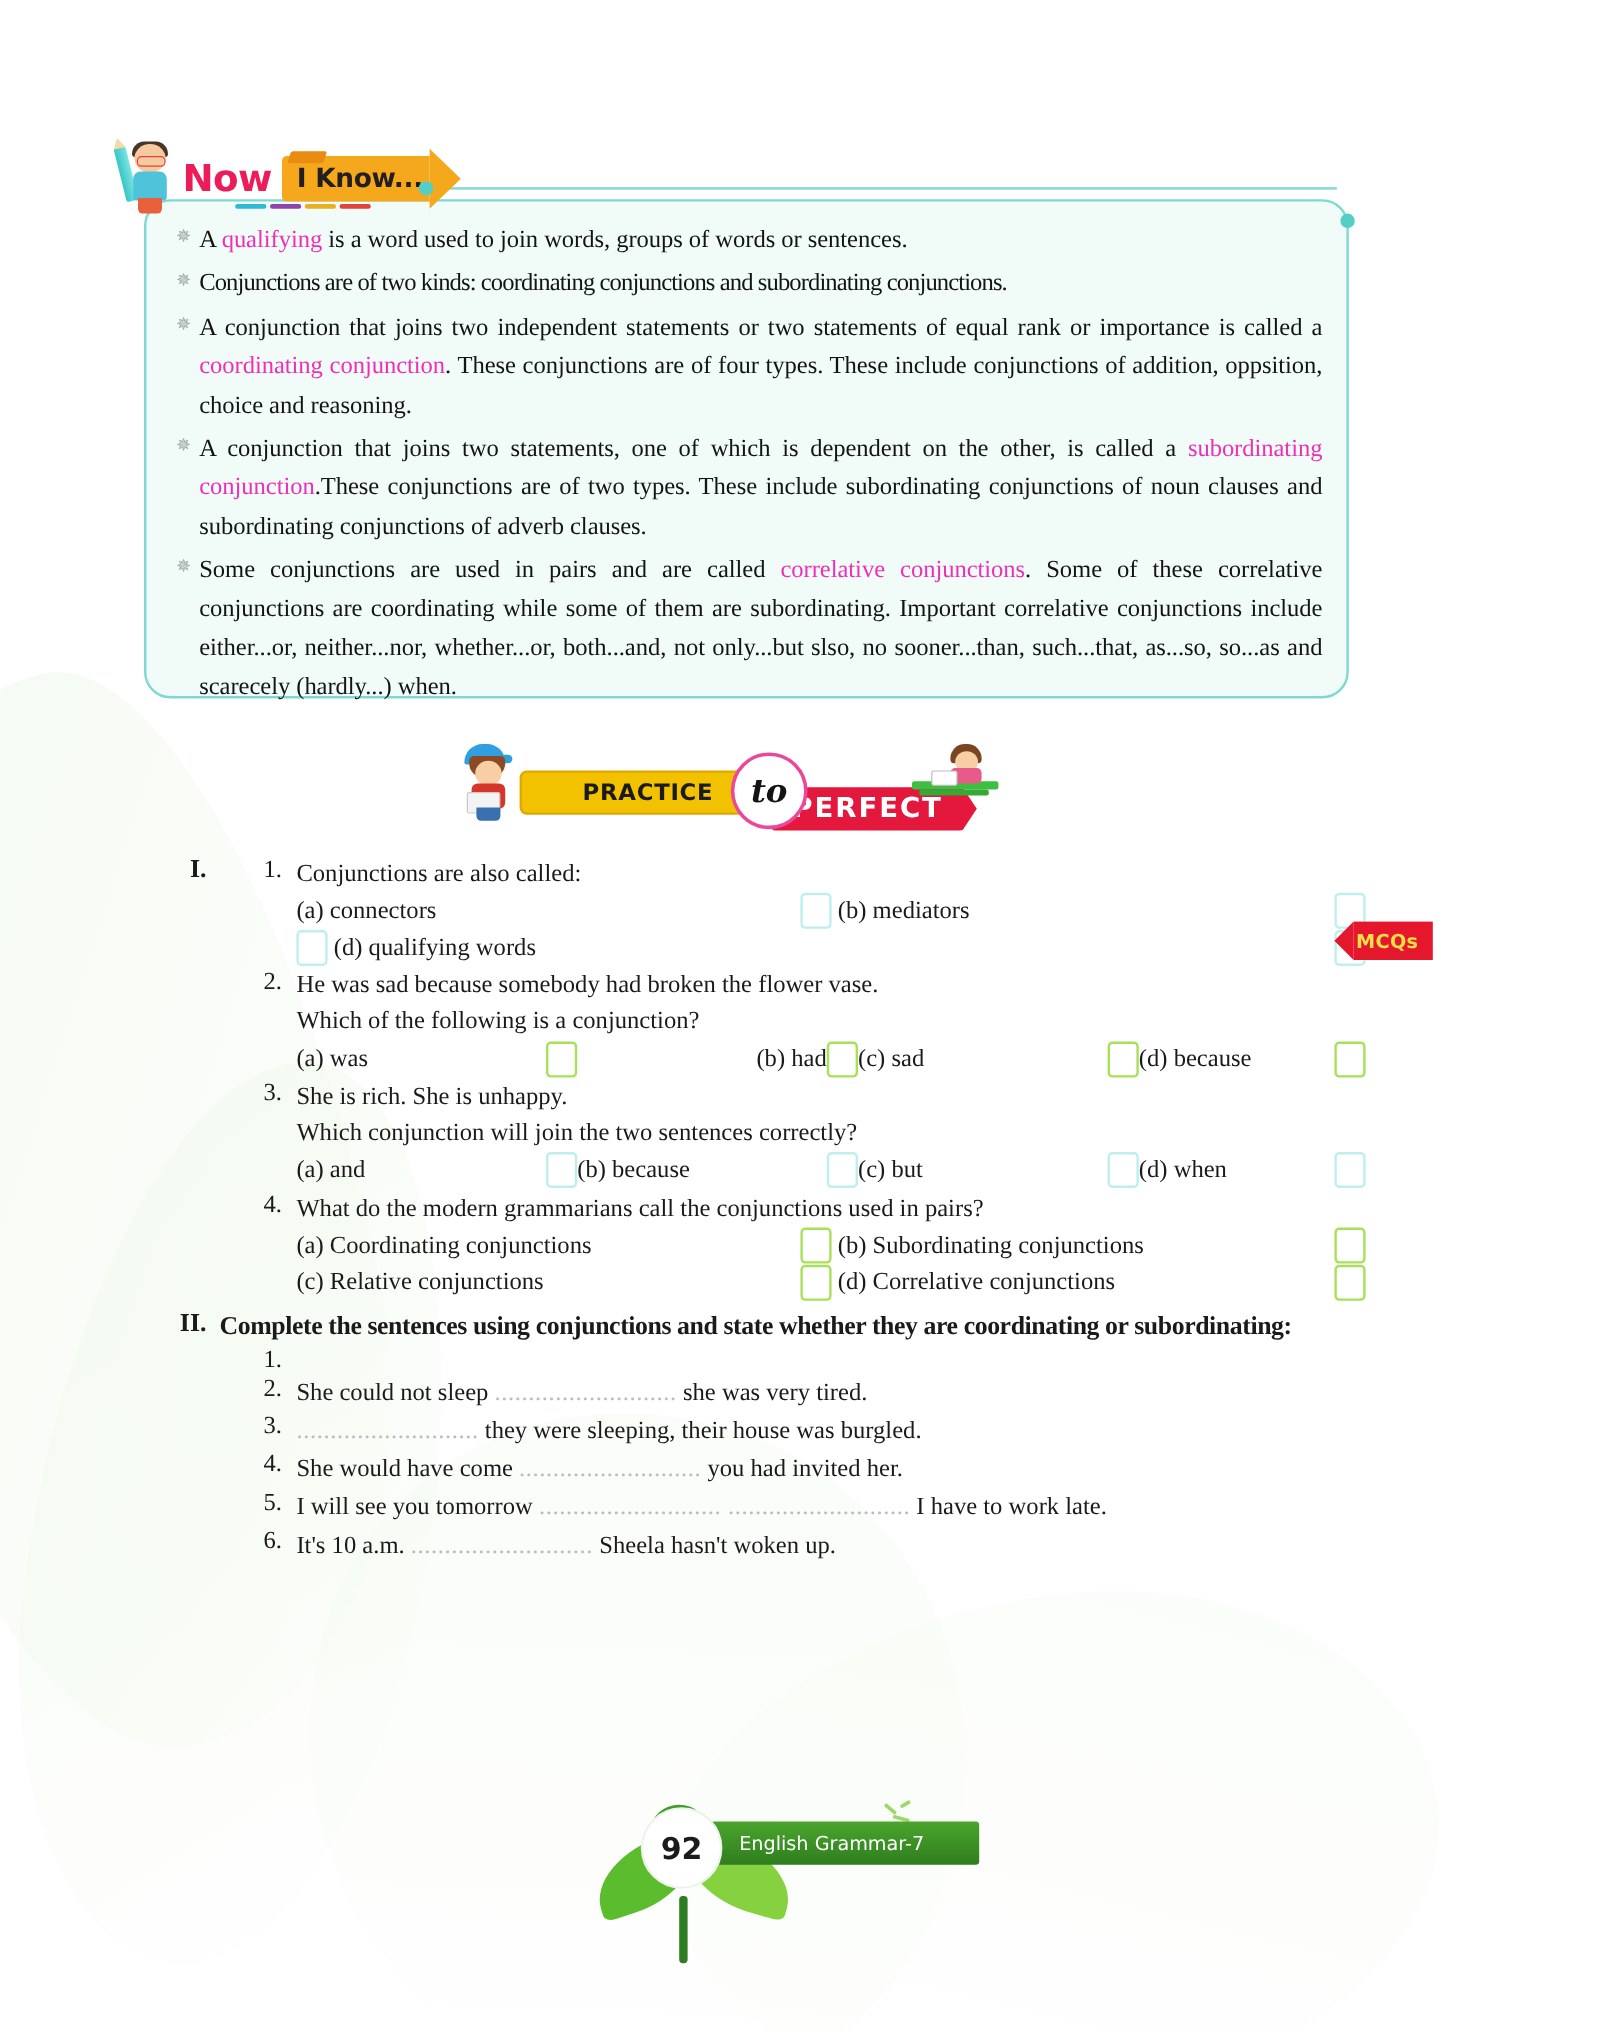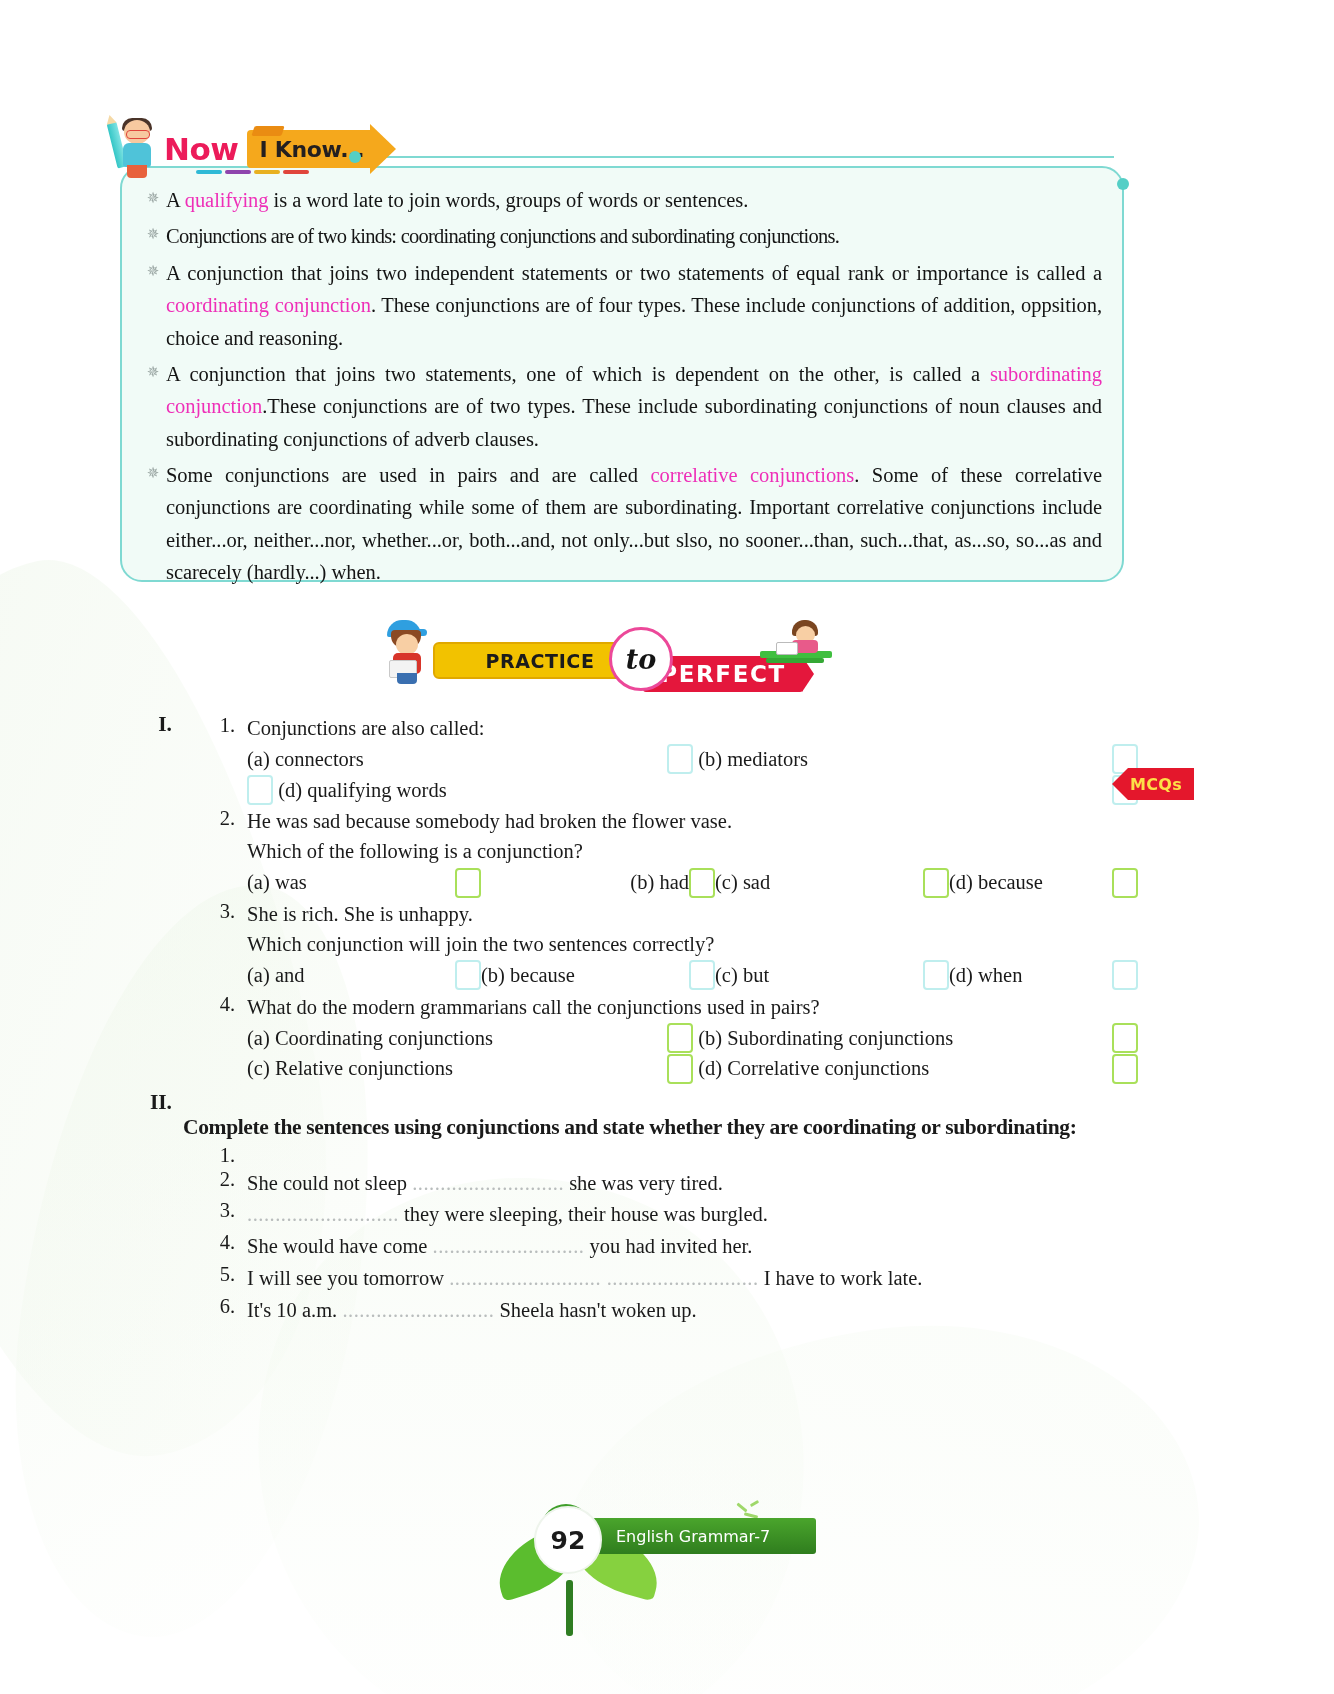--- a/index.html
+++ b/index.html
@@ -18,21 +18,21 @@
     background:linear-gradient(140deg,rgba(237,246,232,.85),rgba(250,253,248,.2));
     border-radius:55% 45% 50% 50%/60% 50% 50% 40%;transform:rotate(8deg);}
   .bg-leaf.l3{left:250px;top:1180px;width:560px;height:560px;
     background:linear-gradient(160deg,rgba(240,248,236,.8),rgba(252,254,251,.15));
     border-radius:50% 50% 45% 55%/45% 55% 45% 55%;transform:rotate(22deg);}
   .bg-leaf.l4{left:560px;top:1330px;width:640px;height:420px;
     background:linear-gradient(200deg,rgba(242,249,238,.7),rgba(253,255,252,.1));
     border-radius:55% 45% 50% 50%/50% 50% 50% 50%;transform:rotate(-6deg);}
 
   
-  #now-i-know-header{position:absolute;left:108px;top:118px;height:62px;z-index:6;
+  #now-i-know-header{position:absolute;left:96px;top:118px;height:62px;z-index:6;
     display:flex;align-items:center;}
   .kid-pencil{position:relative;width:52px;height:62px;flex:0 0 52px;}
   .kid-pencil .pencil{position:absolute;left:4px;top:4px;width:10px;height:46px;
     background:linear-gradient(90deg,#34c6c6,#7fe3e3);border-radius:2px;transform:rotate(-14deg);}
   .kid-pencil .pencil:after{content:"";position:absolute;left:0;top:-8px;border-left:5px solid transparent;
     border-right:5px solid transparent;border-bottom:9px solid #f5d9a6;}
   .kid-pencil .head{position:absolute;left:16px;top:2px;width:26px;height:24px;border-radius:50%;
     background:#f7c9a0;}
   .kid-pencil .hair{position:absolute;left:14px;top:0px;width:30px;height:13px;border-radius:14px 14px 4px 4px;
     background:#4a3328;}
@@ -182,21 +182,21 @@
   </div>
 
 <div class="connector-line"></div>
 <div class="connector-dot"></div>
 
 <div id="know-panel">
   <div class="dot-r"></div>
   <div class="know-list" id="know-list">
       <div class="know-item">
         <div class="know-bullet">✵</div>
-        <div class="know-text"><span>A </span><span class="hl">qualifying</span><span> is a word late to join words, groups of words or sentences.</span></div>
+        <div class="know-text"><span>A </span><span class="hl">qualifying</span><span> is a word used to join words, groups of words or sentences.</span></div>
       </div>
       <div class="know-item">
         <div class="know-bullet">✵</div>
         <div class="know-text tight"><span>Conjunctions are of two kinds: coordinating conjunctions and subordinating conjunctions.</span></div>
       </div>
       <div class="know-item">
         <div class="know-bullet">✵</div>
         <div class="know-text"><span>A conjunction that joins two independent statements or two statements of equal rank or importance is called a </span><span class="hl">coordinating conjunction</span><span>. These conjunctions are of four types. These include conjunctions of addition, oppsition, choice and reasoning.</span></div>
       </div>
       <div class="know-item">
@@ -322,21 +322,21 @@
               <span class="gap"></span>
               <span class="cb"></span>
             </div>
           </div>
         </div>
       </div>
     </div>
     <div class="sec" style="margin-top: 6px;">
       <div class="sec-num">II.</div>
       <div class="sec-body">
-        <div class="sec-title" style="letter-spacing: -0.35px; margin-top: 22px;">Complete the sentences using conjunctions and state whether they are coordinating or subordinating:</div>
+        <div class="sec-title" style="letter-spacing: -0.35px;">Complete the sentences using conjunctions and state whether they are coordinating or subordinating:</div>
         <div class="fill">
           <div class="fill-num">1.</div>
         </div>
         <div class="fill">
           <div class="fill-num">2.</div>
           <div class="fill-text"><span class="">She could not sleep </span><span class="blank">...........................</span><span class=""> she was very tired.</span></div>
         </div>
         <div class="fill">
           <div class="fill-num">3.</div>
           <div class="fill-text"><span class="blank">...........................</span><span class=""> they were sleeping, their house was burgled.</span></div>

